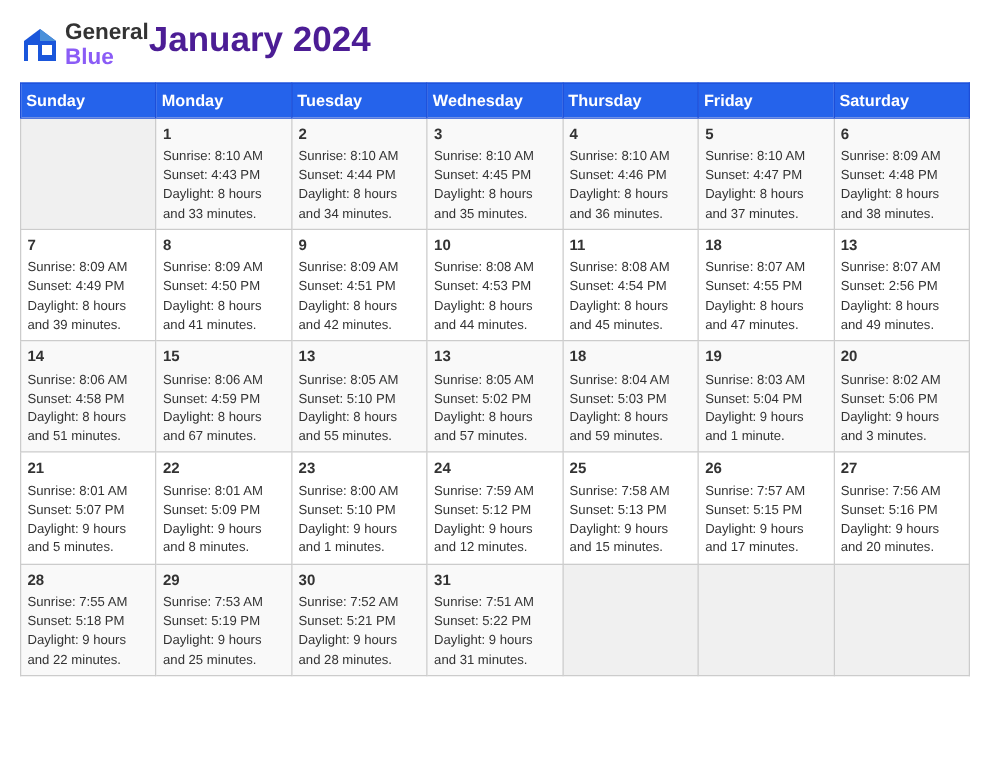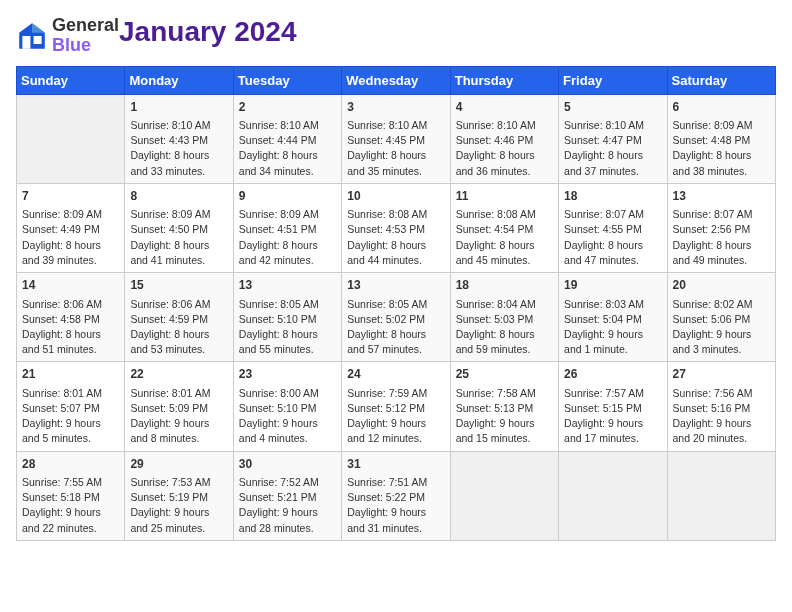--- a/index.html
+++ b/index.html
@@ -219,21 +219,21 @@
           <div>Sunrise: 8:06 AM</div>
           <div>Sunset: 4:58 PM</div>
           <div>Daylight: 8 hours</div>
           <div>and 51 minutes.</div>
         </td>
         <td>
           <span class="day-number">15</span>
           <div>Sunrise: 8:06 AM</div>
           <div>Sunset: 4:59 PM</div>
           <div>Daylight: 8 hours</div>
-          <div>and 53 minutes.</div>
+          <div>and 67 minutes.</div>
         </td>
         <td>
           <span class="day-number">13</span>
           <div>Sunrise: 8:05 AM</div>
           <div>Sunset: 5:10 PM</div>
           <div>Daylight: 8 hours</div>
           <div>and 55 minutes.</div>
         </td>
         <td>
           <span class="day-number">13</span>
@@ -277,21 +277,21 @@
           <div>Sunrise: 8:01 AM</div>
           <div>Sunset: 5:09 PM</div>
           <div>Daylight: 9 hours</div>
           <div>and 8 minutes.</div>
         </td>
         <td>
           <span class="day-number">23</span>
           <div>Sunrise: 8:00 AM</div>
           <div>Sunset: 5:10 PM</div>
           <div>Daylight: 9 hours</div>
-          <div>and 4 minutes.</div>
+          <div>and 1 minutes.</div>
         </td>
         <td>
           <span class="day-number">24</span>
           <div>Sunrise: 7:59 AM</div>
           <div>Sunset: 5:12 PM</div>
           <div>Daylight: 9 hours</div>
           <div>and 12 minutes.</div>
         </td>
         <td>
           <span class="day-number">25</span>

